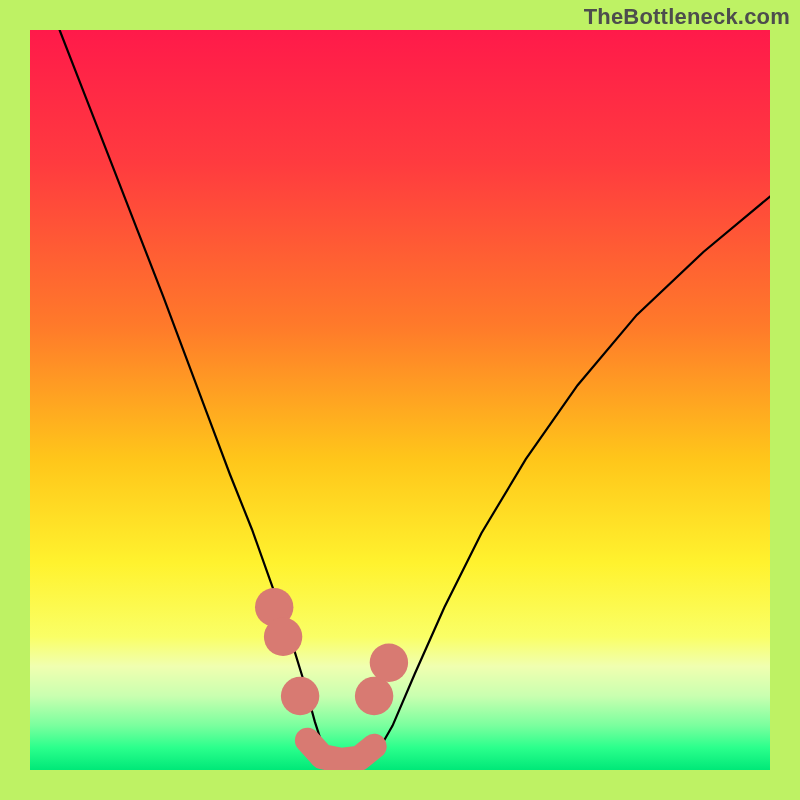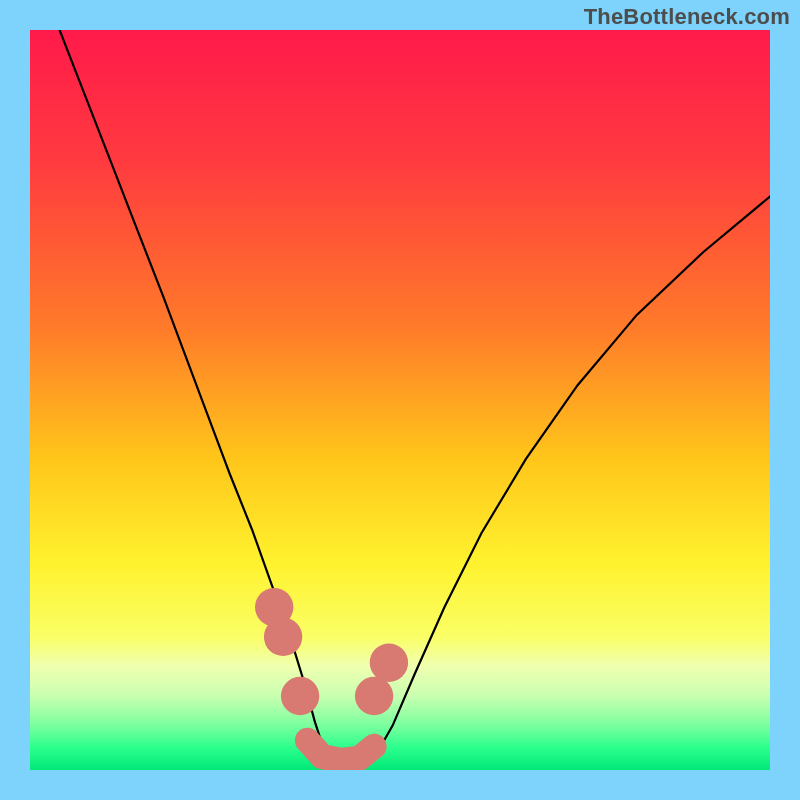--- a/index.html
+++ b/index.html
@@ -6,21 +6,21 @@
     margin: 0;
     padding: 0;
     width: 800px;
     height: 800px;
     overflow: hidden;
     font-family: Arial, Helvetica, sans-serif;
   }
   .frame {
     width: 800px;
     height: 800px;
-    background: #7dd3fc;
+    background: #bef264;
     position: relative;
   }
   .watermark {
     position: absolute;
     top: 4px;
     right: 10px;
     color: #4d4d4d;
     font-size: 22px;
     font-weight: bold;
     letter-spacing: 0.2px;

